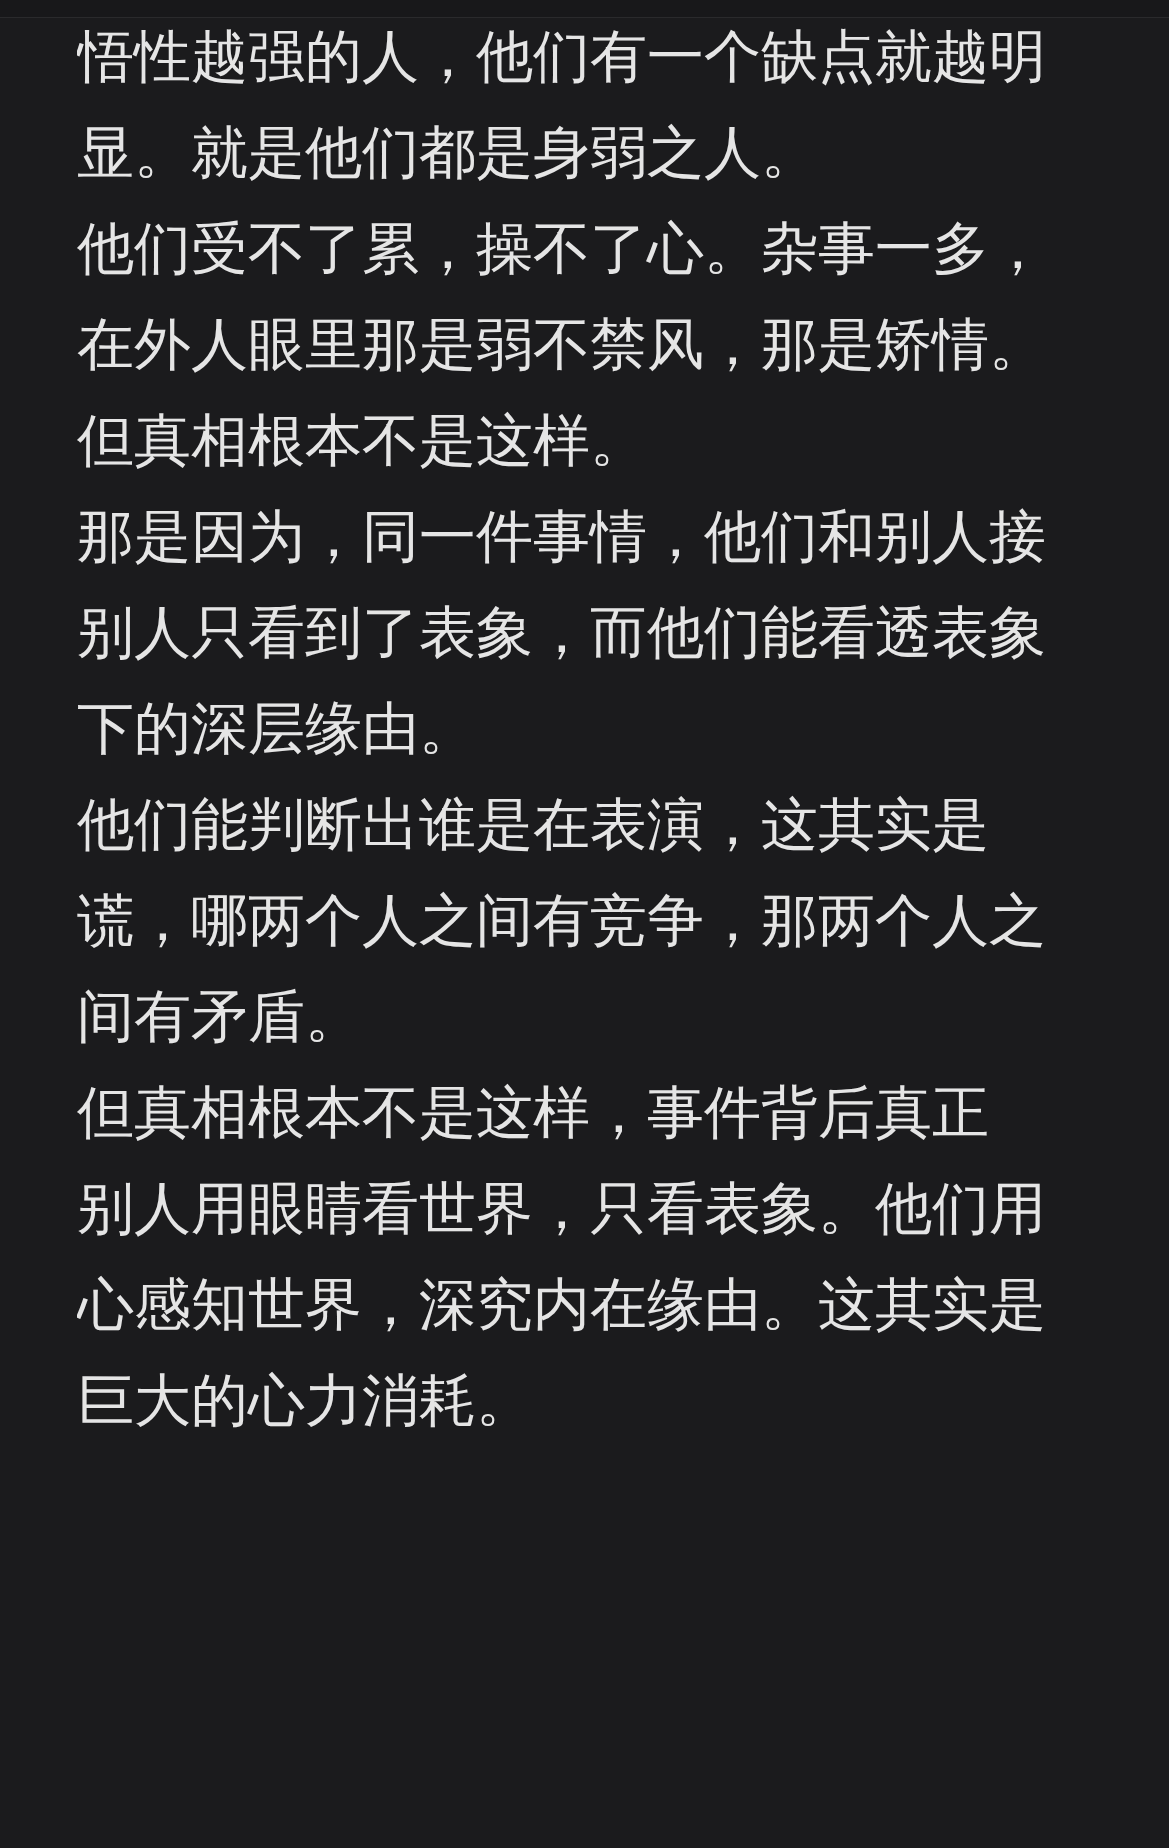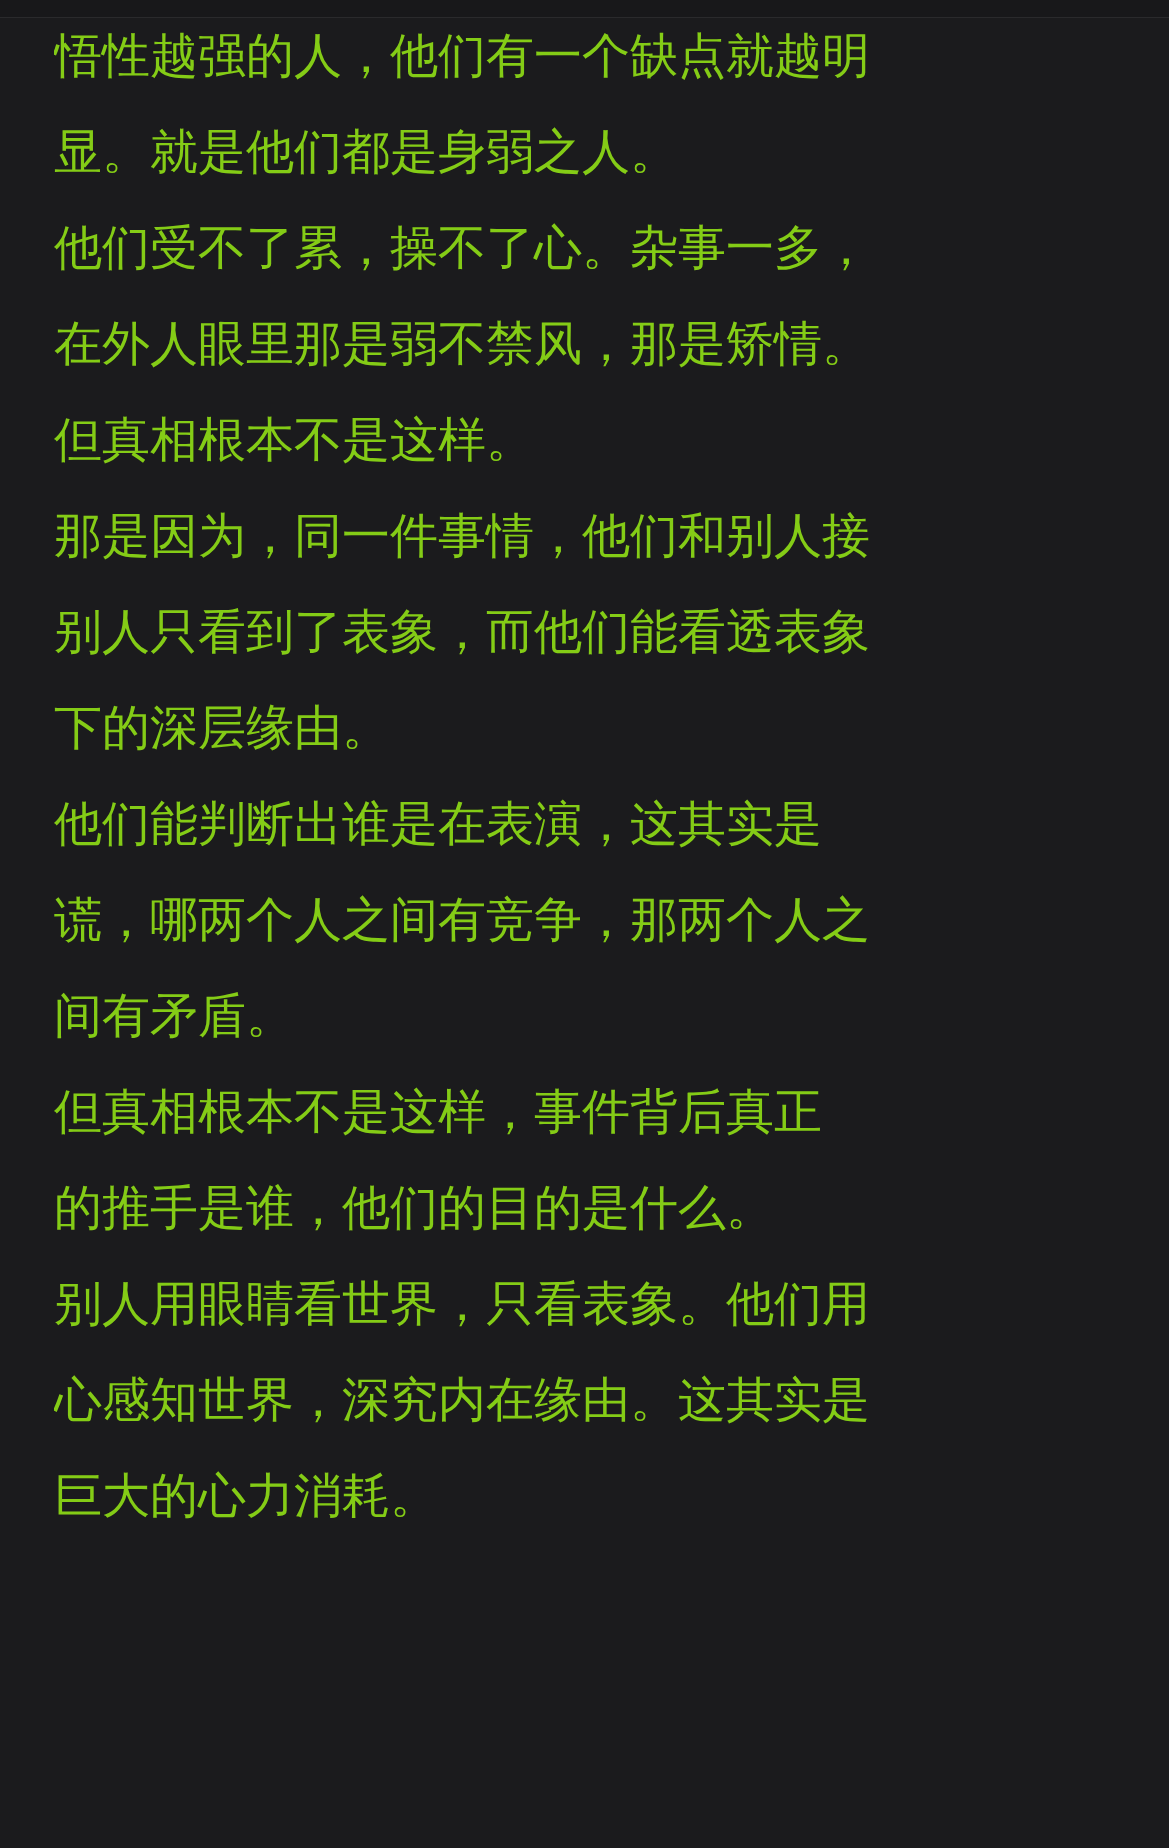--- a/index.html
+++ b/index.html
@@ -13,25 +13,26 @@
   .top-strip {
     height: 17px;
     background: #18181a;
     border-bottom: 1px solid #2a2a2c;
   }
   .text-content {
     margin-top: -10px;
     padding: 0 40px 0 54px;
   }
   .line {
-    font-size: 48px;
+    font-size: 57px;
     line-height: 96px;
-    color: #84cc16;
+    color: #e5e5e5;
     white-space: nowrap;
     overflow: hidden;
+    margin-left: 23px;
   }
 </style>
 </head>
 <body>
 
 <div class="screen">
   <div class="top-strip"></div>
   <main class="text-content">
 
   <div class="line">悟性越强的人，他们有一个缺点就越明</div>
@@ -39,18 +40,17 @@
       <div class="line">他们受不了累，操不了心。杂事一多，</div>
       <div class="line">在外人眼里那是弱不禁风，那是矫情。</div>
       <div class="line">但真相根本不是这样。</div>
       <div class="line">那是因为，同一件事情，他们和别人接</div>
       <div class="line">别人只看到了表象，而他们能看透表象</div>
       <div class="line">下的深层缘由。</div>
       <div class="line">他们能判断出谁是在表演，这其实是</div>
       <div class="line">谎，哪两个人之间有竞争，那两个人之</div>
       <div class="line">间有矛盾。</div>
       <div class="line">但真相根本不是这样，事件背后真正</div>
-      <div class="line">的推手是谁，他们的目的是什么。</div>
       <div class="line">别人用眼睛看世界，只看表象。他们用</div>
       <div class="line">心感知世界，深究内在缘由。这其实是</div>
       <div class="line">巨大的心力消耗。</div>
     </main>
 </div>
 
 </body></html>

